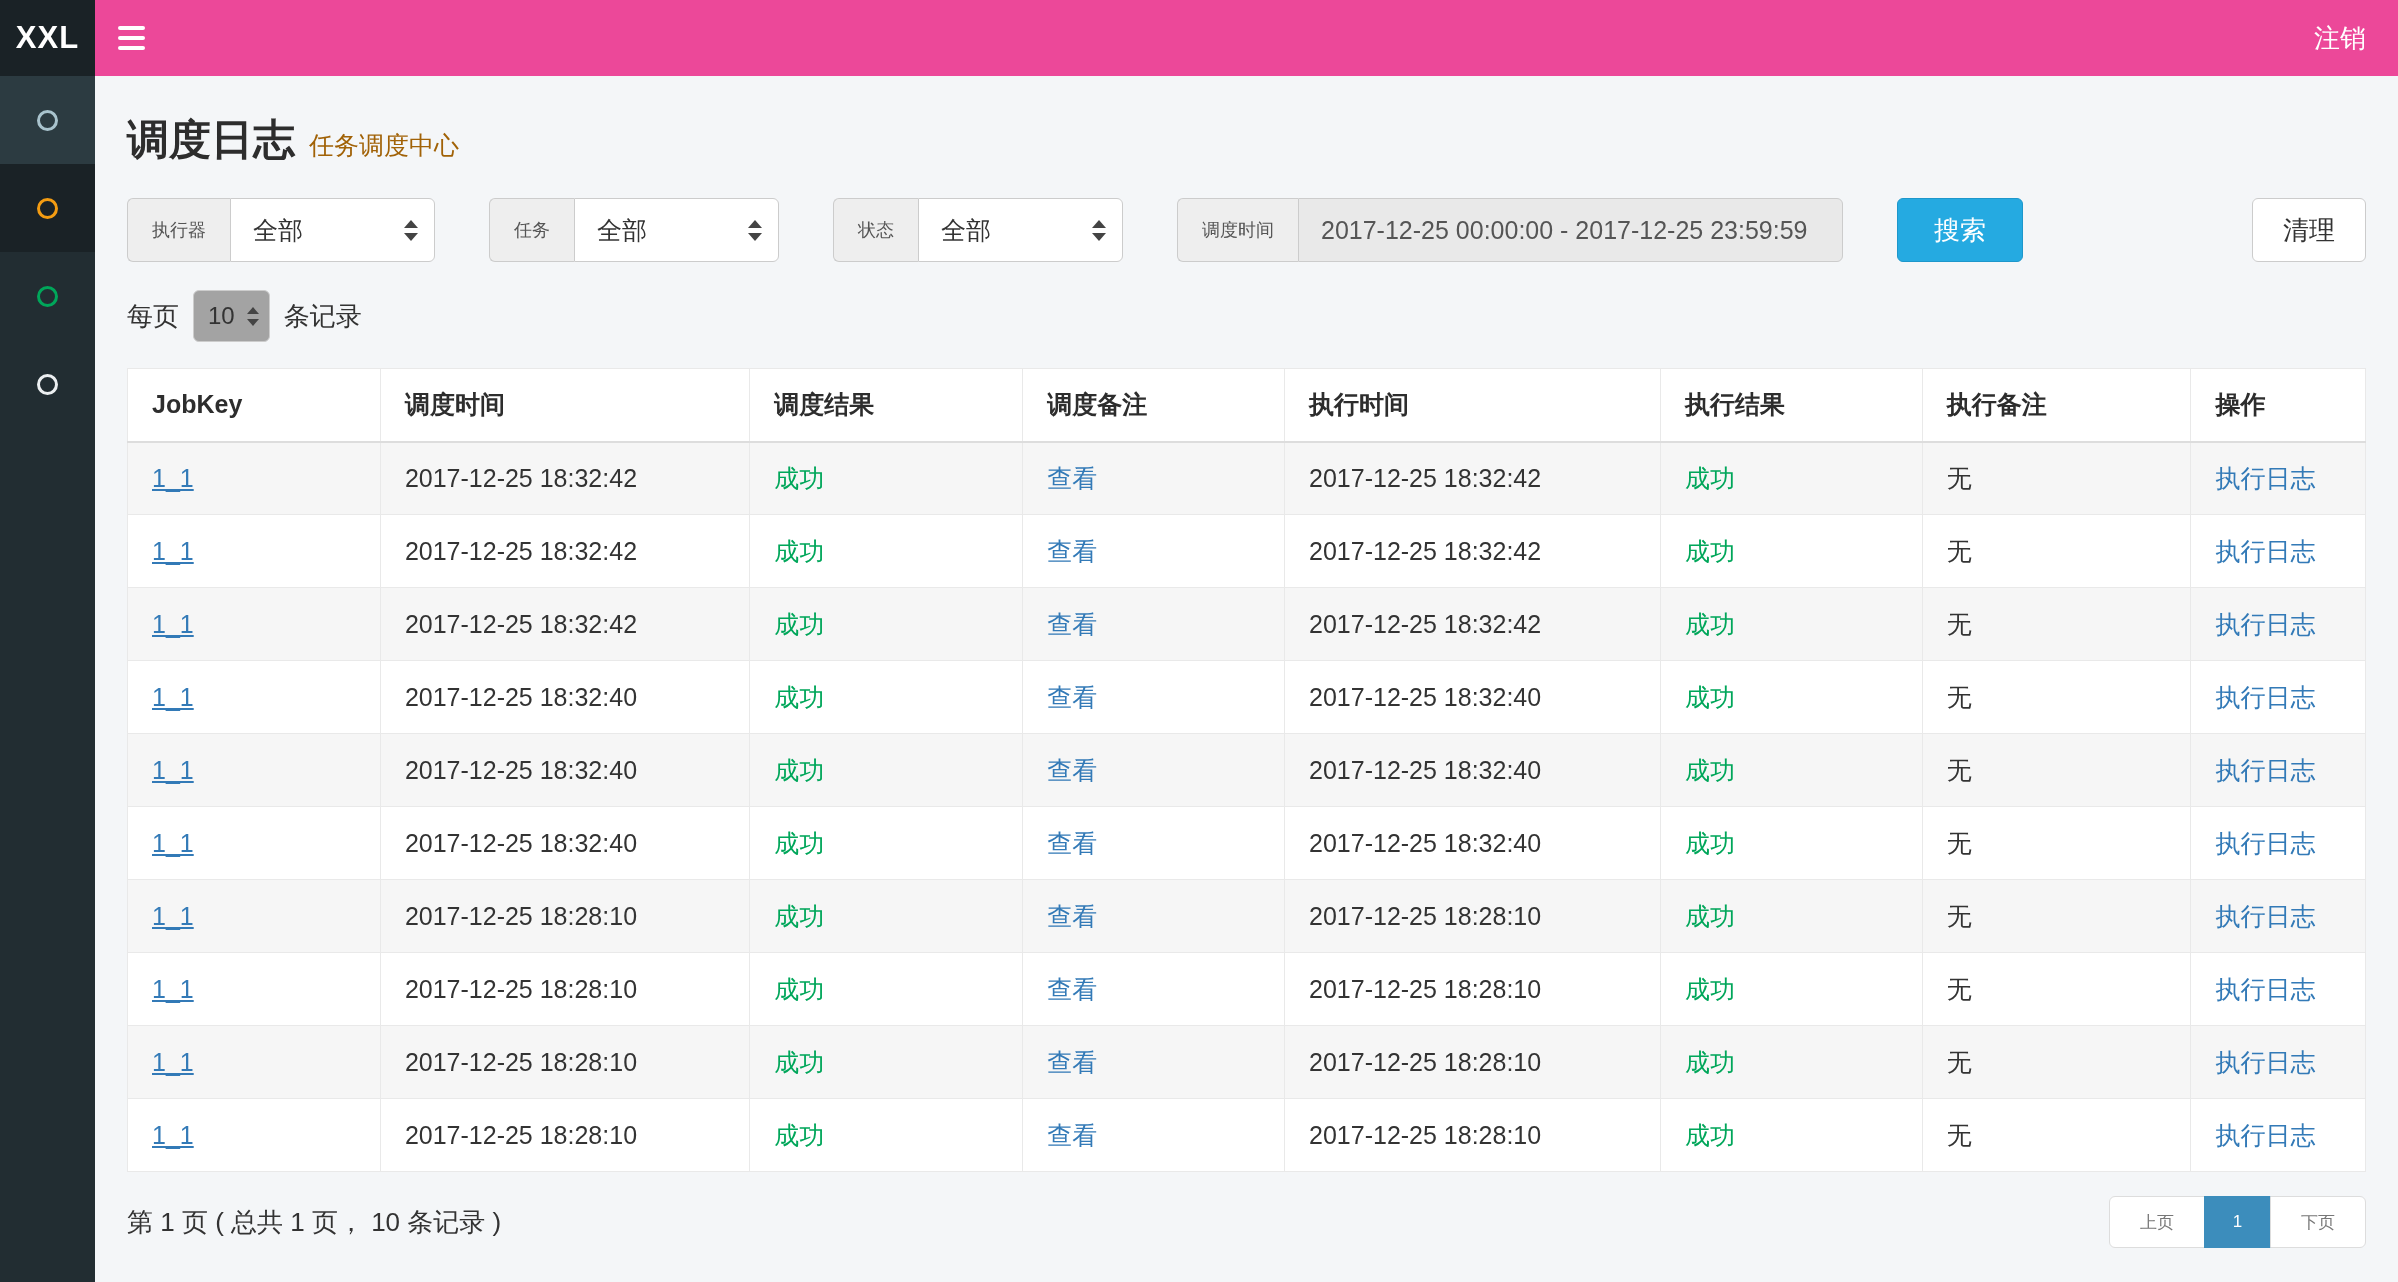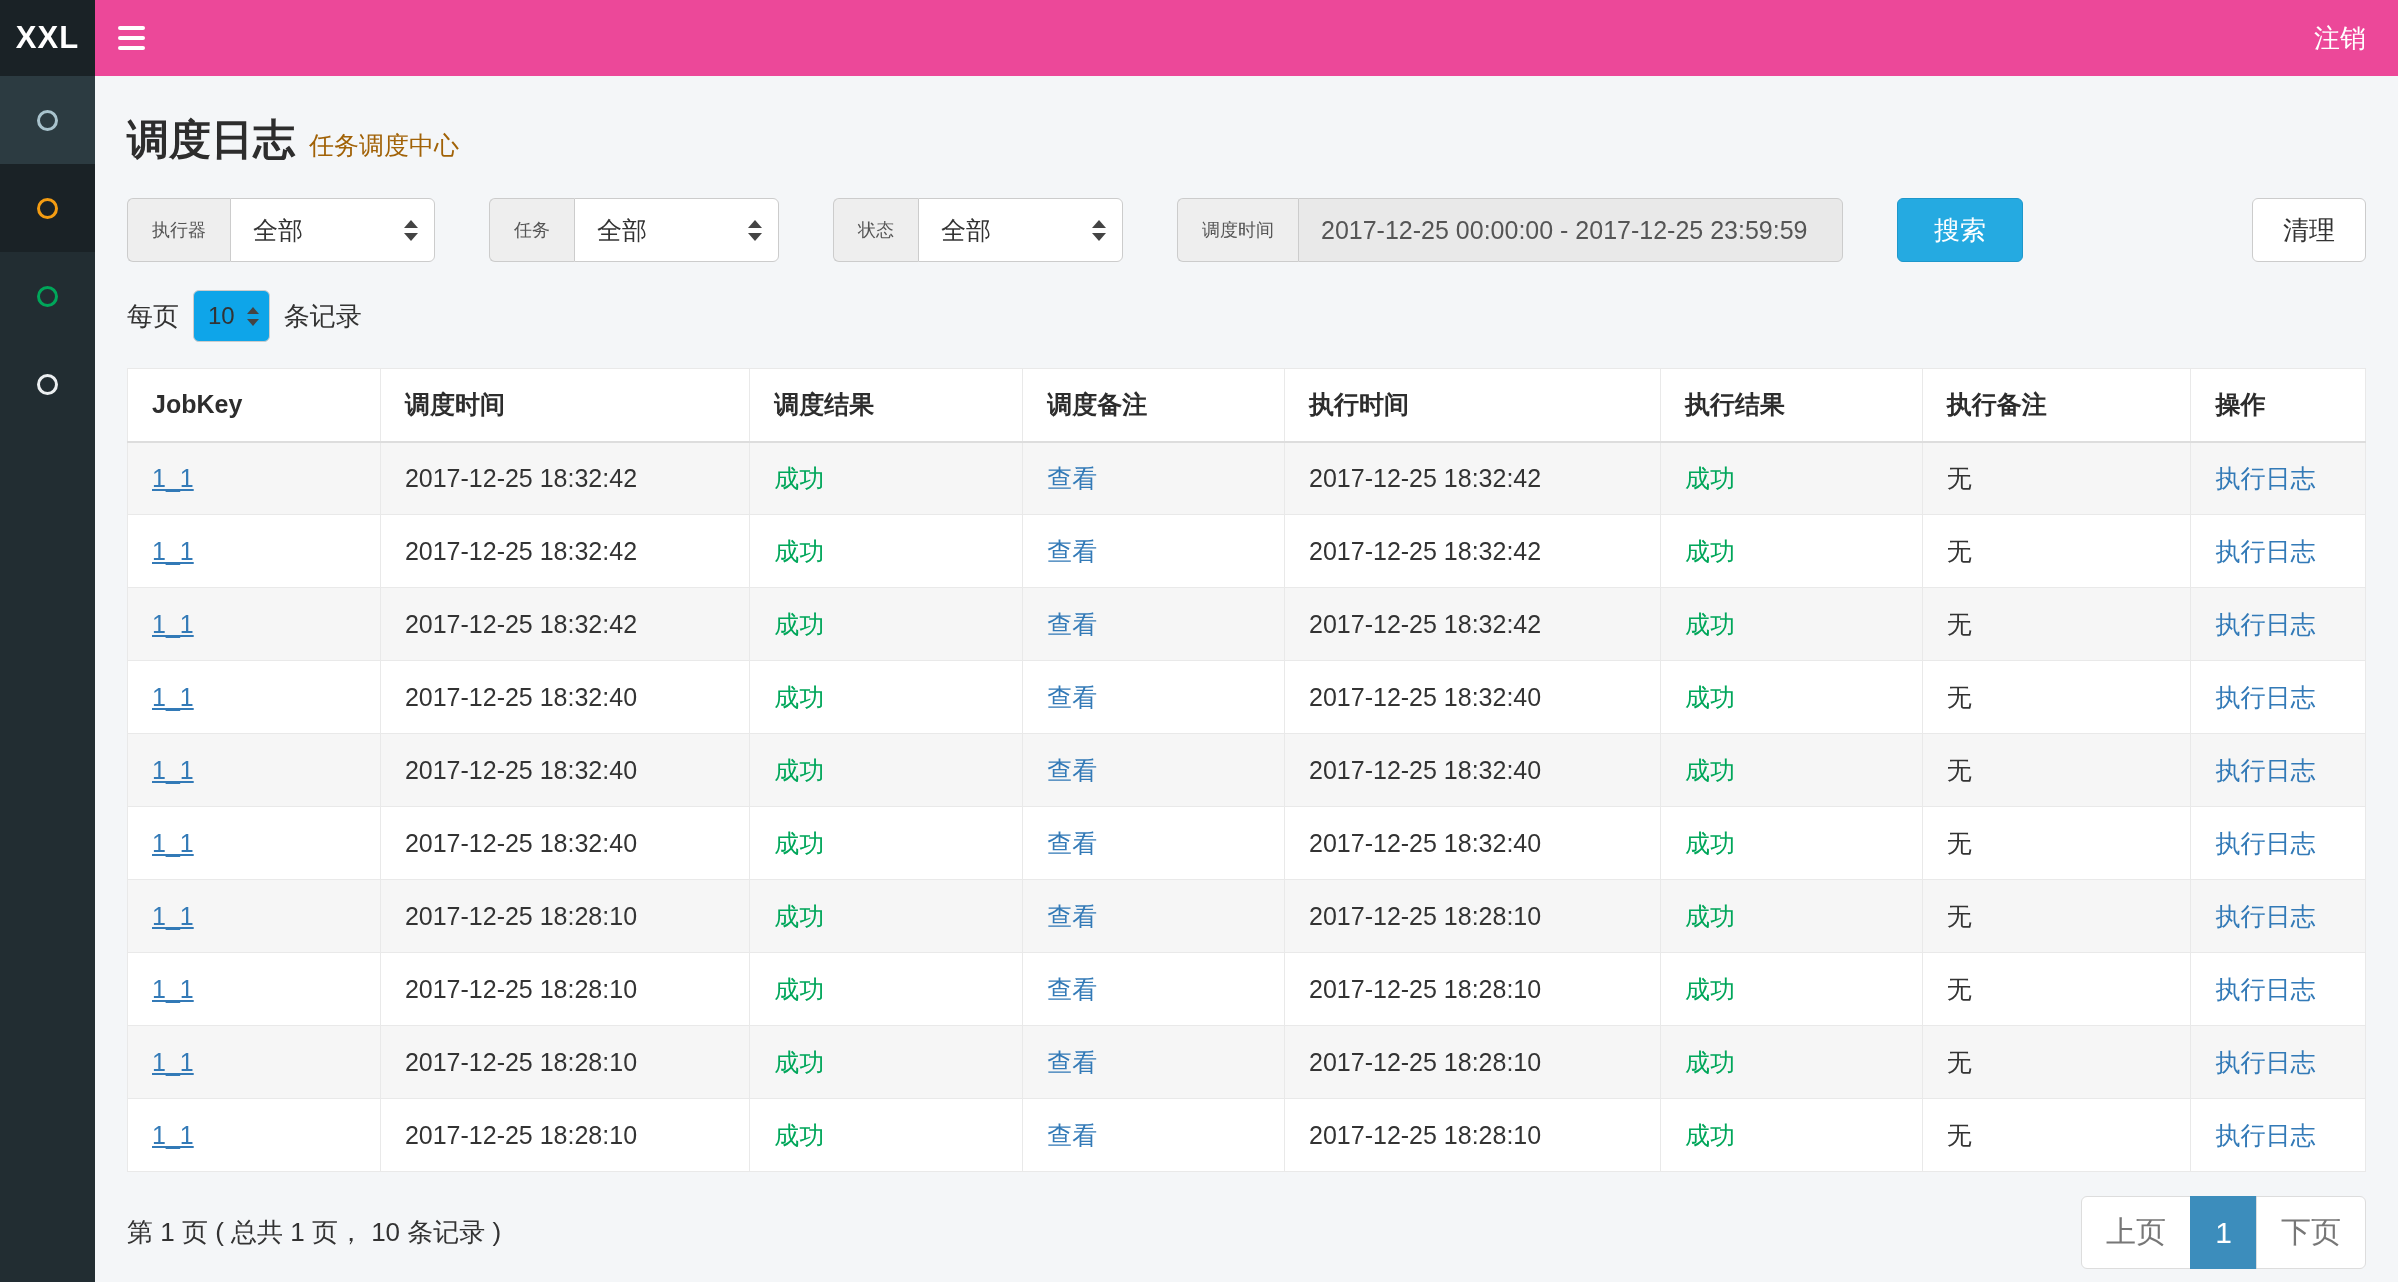--- a/index.html
+++ b/index.html
@@ -35,38 +35,38 @@
   .selectbox { height:64px; min-width:205px; background:#fff; border:1px solid #ccc; border-radius:0 6px 6px 0; display:flex; align-items:center; justify-content:space-between; padding:0 16px 0 22px; font-size:25px; color:#333; cursor:pointer; }
   .spin { display:flex; flex-direction:column; gap:5px; margin-left:30px; }
   .tri-up { width:0; height:0; border-left:7px solid transparent; border-right:7px solid transparent; border-bottom:8px solid #444; }
   .tri-down { width:0; height:0; border-left:7px solid transparent; border-right:7px solid transparent; border-top:8px solid #444; }
   .time-input { height:64px; width:545px; background:#e9e9e9; border:1px solid #ccc; border-radius:0 6px 6px 0; display:flex; align-items:center; padding:4px 22px; font-size:25px; color:#555; white-space:nowrap; }
   .btn { height:64px; display:flex; align-items:center; justify-content:center; border-radius:6px; font-size:26px; cursor:pointer; white-space:nowrap; }
   .btn-search { background:#25aae1; border:1px solid #1d97cb; color:#fff; padding:12px 36px; }
   .btn-clear { background:#fff; border:1px solid #ccc; color:#333; padding:0 30px; margin-left:auto; }
   
   .pagesize { margin-top:28px; display:flex; align-items:center; font-size:26px; color:#333; }
-  .small-select { height:52px; min-width:70px; background:#0ea5e9; border:1px solid #ccc; border-radius:6px; display:flex; align-items:center; justify-content:space-between; padding:0 10px 0 14px; font-size:24px; margin:0 14px; cursor:pointer; }
+  .small-select { height:52px; min-width:70px; background:#a3a3a3; border:1px solid #ccc; border-radius:6px; display:flex; align-items:center; justify-content:space-between; padding:0 10px 0 14px; font-size:24px; margin:0 14px; cursor:pointer; }
   .small-select .spin { margin-left:12px; }
   .small-select .tri-up { border-left-width:6px; border-right-width:6px; border-bottom-width:7px; }
   .small-select .tri-down { border-left-width:6px; border-right-width:6px; border-top-width:7px; }
   
   table { margin-top:26px; width:100%; background:#fff; border-collapse:collapse; border:1px solid #e4e4e4; }
   th, td { border:1px solid #e9e9e9; padding:0 24px; height:73px; font-size:25px; text-align:left; white-space:nowrap; }
   th { font-weight:700; color:#2d2d2d; border-bottom:2px solid #ddd; background:#fff; }
   tbody tr:nth-child(odd) { background:#f6f6f6; }
   tbody tr:nth-child(even) { background:#fff; }
   a.link { color:#337ab7; text-decoration:none; cursor:pointer; }
   a.link.u { text-decoration:underline; }
   .success { color:#00a65a; }
   
   .pagination-row { margin-top:24px; display:flex; align-items:center; justify-content:space-between; }
   .page-summary { font-size:26px; color:#333; }
   .pager { display:flex; }
-  .page-btn { height:73px; min-width:96px; padding:0 24px; background:#fff; border:1px solid #ddd; display:flex; align-items:center; justify-content:center; font-size:30px; color:#777; margin-left:-1px; cursor:pointer; }
+  .page-btn { height:52px; min-width:96px; padding:0 24px; background:#fff; border:1px solid #ddd; display:flex; align-items:center; justify-content:center; font-size:17px; color:#777; margin-left:-1px; cursor:pointer; }
   .page-btn.first { border-radius:6px 0 0 6px; margin-left:0; }
   .page-btn.last { border-radius:0 6px 6px 0; }
   .page-btn.active { background:#3c8dbc; border-color:#3c8dbc; color:#fff; min-width:67px; padding:0 20px; }
 </style>
 </head>
 <body>
 
 <div class="navbar">
   <div class="logo">XXL</div>
   <div class="toggle-btn">

